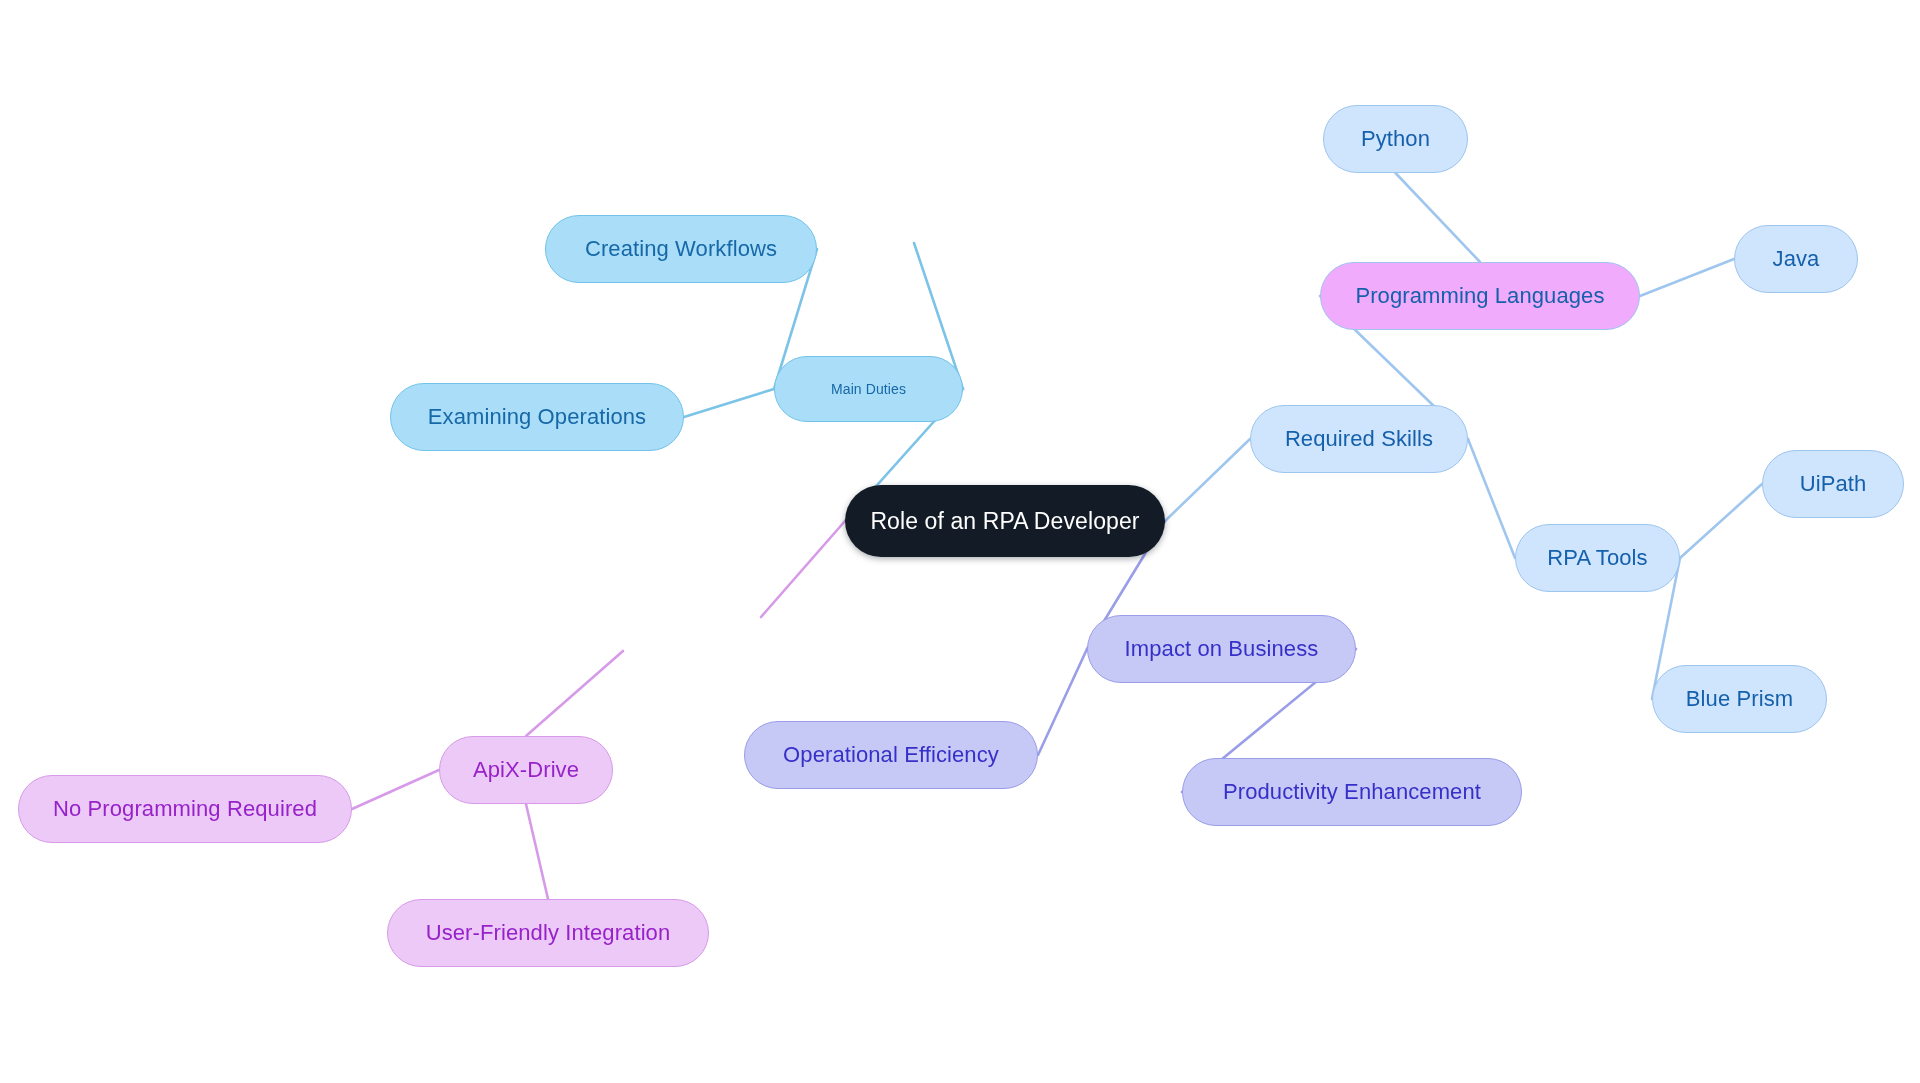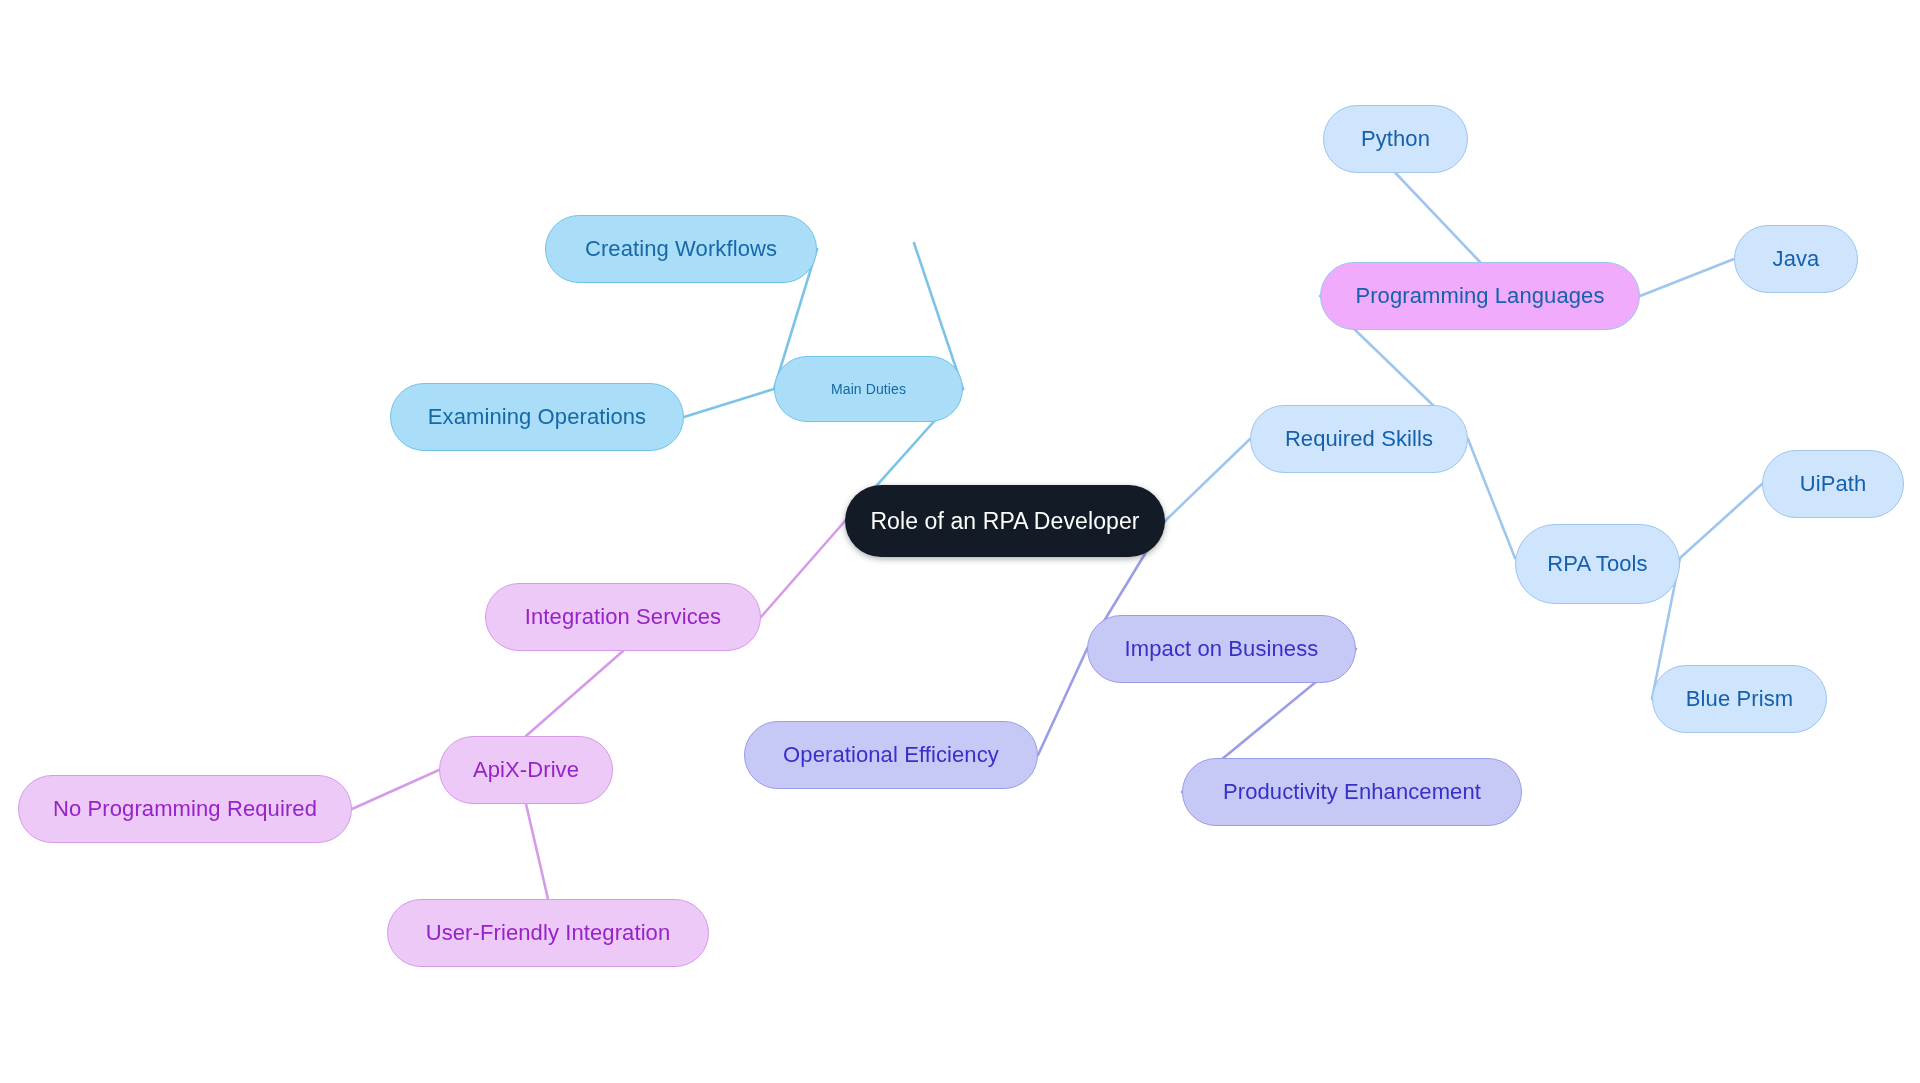--- a/index.html
+++ b/index.html
@@ -88,41 +88,38 @@
     </div>
     <div class="node" style="left: 1320px; top: 262px; width: 320px; height: 68px; background: #f0abfc; border-color: rgb(157, 197, 238); color: rgb(21, 96, 172); font-size: 22px;">
       <span class="node-label">Programming Languages</span>
     </div>
     <div class="node" style="left: 1323px; top: 105px; width: 145px; height: 68px; background: rgb(207, 228, 253); border-color: rgb(157, 197, 238); color: rgb(21, 96, 172); font-size: 22px;">
       <span class="node-label">Python</span>
     </div>
     <div class="node" style="left: 1734px; top: 225px; width: 124px; height: 68px; background: rgb(207, 228, 253); border-color: rgb(157, 197, 238); color: rgb(21, 96, 172); font-size: 22px;">
       <span class="node-label">Java</span>
     </div>
-    <div class="node" style="left: 1515px; top: 524px; width: 165px; height: 80px; background: rgb(207, 228, 253); border-color: rgb(157, 197, 238); color: rgb(21, 96, 172); font-size: 22px;">
+    <div class="node" style="left: 1515px; top: 524px; width: 165px; height: 68px; background: rgb(207, 228, 253); border-color: rgb(157, 197, 238); color: rgb(21, 96, 172); font-size: 22px;">
       <span class="node-label">RPA Tools</span>
     </div>
     <div class="node" style="left: 1762px; top: 450px; width: 142px; height: 68px; background: rgb(207, 228, 253); border-color: rgb(157, 197, 238); color: rgb(21, 96, 172); font-size: 22px;">
       <span class="node-label">UiPath</span>
     </div>
     <div class="node" style="left: 1652px; top: 665px; width: 175px; height: 68px; background: rgb(207, 228, 253); border-color: rgb(157, 197, 238); color: rgb(21, 96, 172); font-size: 22px;">
       <span class="node-label">Blue Prism</span>
     </div>
     <div class="node" style="left: 1087px; top: 615px; width: 269px; height: 68px; background: rgb(198, 201, 245); border-color: rgb(154, 157, 232); color: rgb(55, 48, 200); font-size: 22px;">
       <span class="node-label">Impact on Business</span>
     </div>
     <div class="node" style="left: 744px; top: 721px; width: 294px; height: 68px; background: rgb(198, 201, 245); border-color: rgb(154, 157, 232); color: rgb(55, 48, 200); font-size: 22px;">
       <span class="node-label">Operational Efficiency</span>
     </div>
     <div class="node" style="left: 1182px; top: 758px; width: 340px; height: 68px; background: rgb(198, 201, 245); border-color: rgb(154, 157, 232); color: rgb(55, 48, 200); font-size: 22px;">
       <span class="node-label">Productivity Enhancement</span>
     </div>
-    <div class="node" style="left: 485px; top: 583px; width: 276px; height: 68px; background: rgb(236, 201, 247); border-color: rgb(215, 154, 232); color: rgb(151, 34, 201); font-size: 22px;">
-      <span class="node-label">Integration Services</span>
-    </div>
     <div class="node" style="left: 439px; top: 736px; width: 174px; height: 68px; background: rgb(236, 201, 247); border-color: rgb(215, 154, 232); color: rgb(151, 34, 201); font-size: 22px;">
       <span class="node-label">ApiX-Drive</span>
     </div>
     <div class="node" style="left: 18px; top: 775px; width: 334px; height: 68px; background: rgb(236, 201, 247); border-color: rgb(215, 154, 232); color: rgb(151, 34, 201); font-size: 22px;">
       <span class="node-label">No Programming Required</span>
     </div>
     <div class="node" style="left: 387px; top: 899px; width: 322px; height: 68px; background: rgb(236, 201, 247); border-color: rgb(215, 154, 232); color: rgb(151, 34, 201); font-size: 22px;">
       <span class="node-label">User-Friendly Integration</span>
     </div>
   </div>

